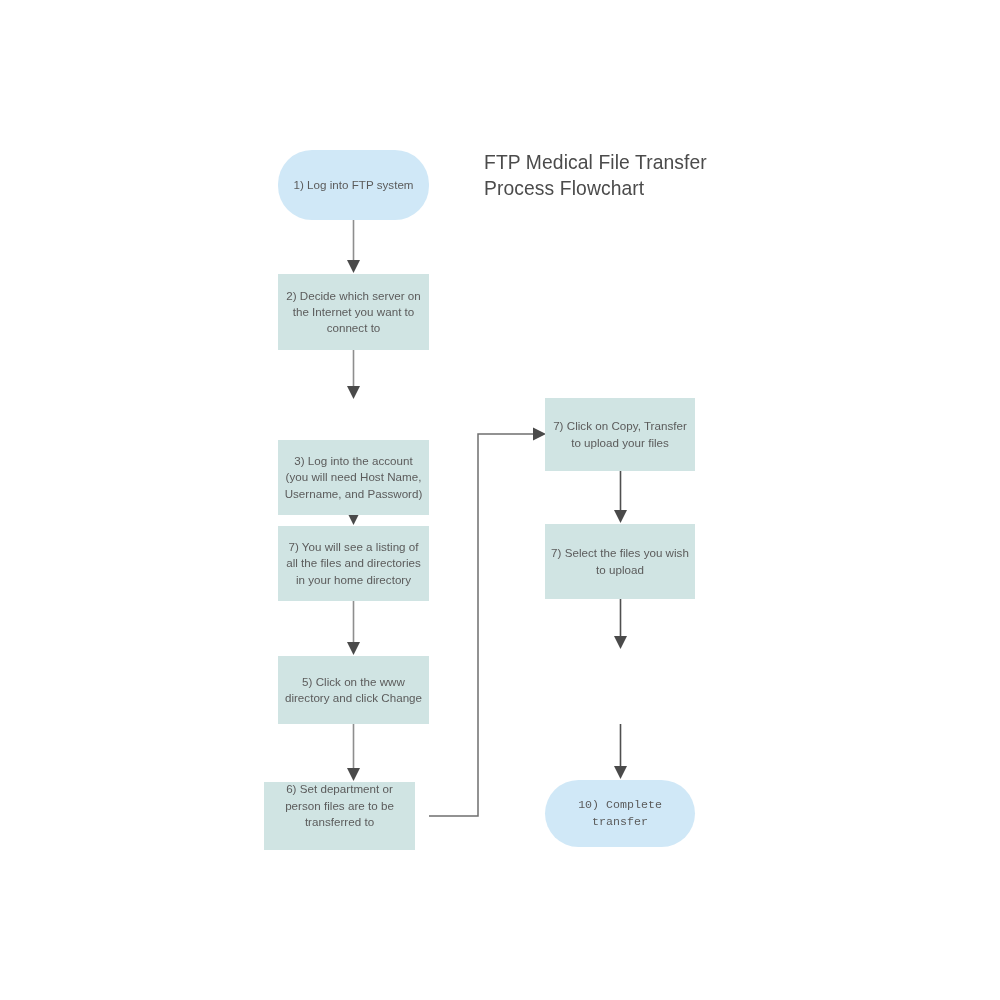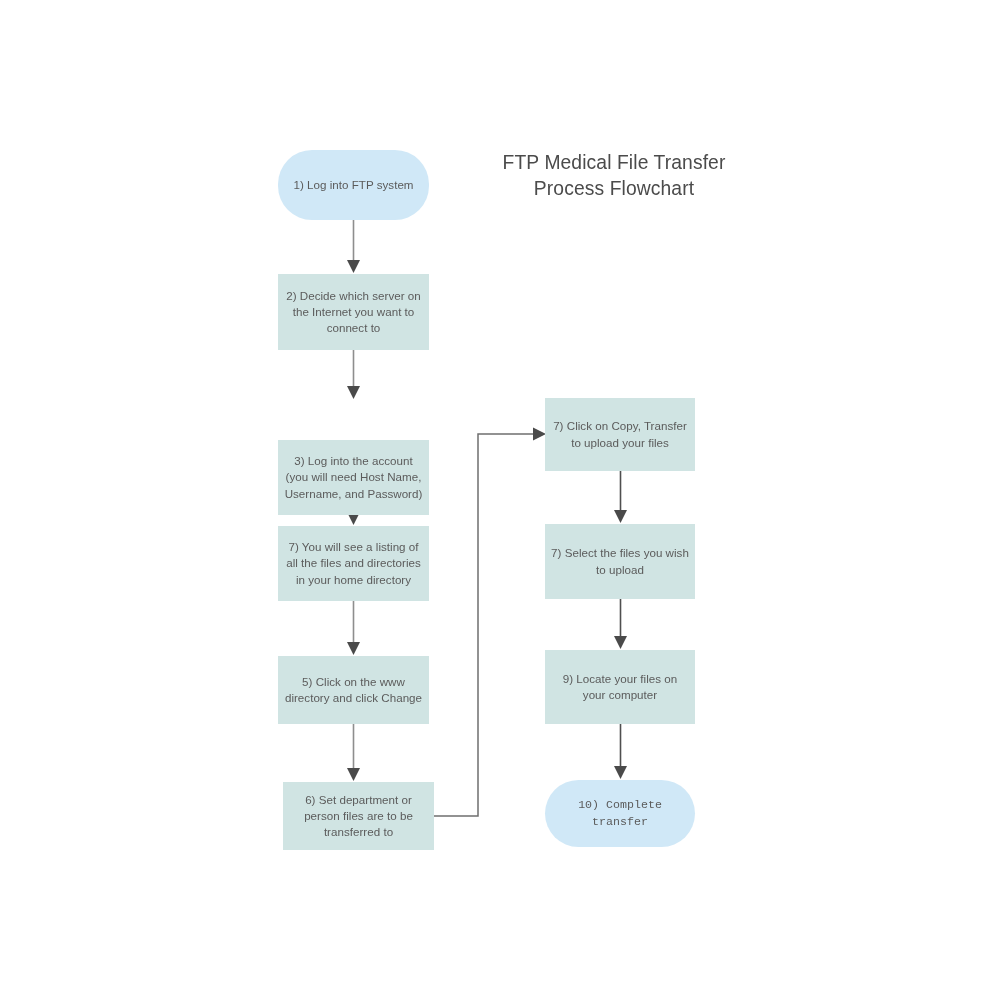--- a/index.html
+++ b/index.html
@@ -108,21 +108,21 @@
     <g>
       <line x1="620.5" y1="599" x2="620.5" y2="638" stroke="#4f4f4f" stroke-width="1.6"></line>
       <path d="M614,636 L627,636 L620.5,649 z" fill="#4a4a4a"></path>
     </g>
     <g>
       <line x1="620.5" y1="724" x2="620.5" y2="768" stroke="#4f4f4f" stroke-width="1.6"></line>
       <path d="M614,766 L627,766 L620.5,779 z" fill="#4a4a4a"></path>
     </g>
   </svg>
 
-  <div class="chart-title" style="left:464px; top:150px; width:300px;text-align:center;">FTP Medical File Transfer
+  <div class="chart-title" style="left:484px; top:150px; width:300px;">FTP Medical File Transfer
 Process Flowchart</div>
 
   <div class="node terminator" style="left:278px; top:150px; width:151px; height:70px;">
     <span class="label">1) Log into FTP system</span>
   </div>
 
   <div class="node process" style="left:278px; top:274px; width:151px; height:76px;">
     <span class="label">2) Decide which server on the Internet you want to connect to</span>
   </div>
 
@@ -131,33 +131,30 @@
   </div>
 
   <div class="node process" style="left:278px; top:526px; width:151px; height:75px;">
     <span class="label">7) You will see a listing of all the files and directories in your home directory</span>
   </div>
 
   <div class="node process" style="left:278px; top:656px; width:151px; height:68px;">
     <span class="label">5) Click on the www directory and click Change</span>
   </div>
 
-  <div class="node process" style="left:283px; top:782px; width:151px; height:68px;">
+  <div class="node process" style="left:264px; top:782px; width:151px; height:68px;align-items:flex-end;">
     <span class="label">6) Set department or person files are to be transferred to</span>
   </div>
 
   <div class="node process" style="left:545px; top:398px; width:150px; height:73px;">
     <span class="label">7) Click on Copy, Transfer to upload your files</span>
   </div>
 
   <div class="node process" style="left:545px; top:524px; width:150px; height:75px;">
     <span class="label">7) Select the files you wish to upload</span>
   </div>
 
-  <div class="node process" style="left:545px; top:650px; width:150px; height:74px;">
-    <span class="label">9) Locate your files on your computer</span>
-  </div>
 
   <div class="node terminator" style="left:545px; top:780px; width:150px; height:67px;font-family:Liberation Mono, monospace;">
     <span class="label">10) Complete transfer</span>
   </div>
 
 </div>
 
 </body></html>

